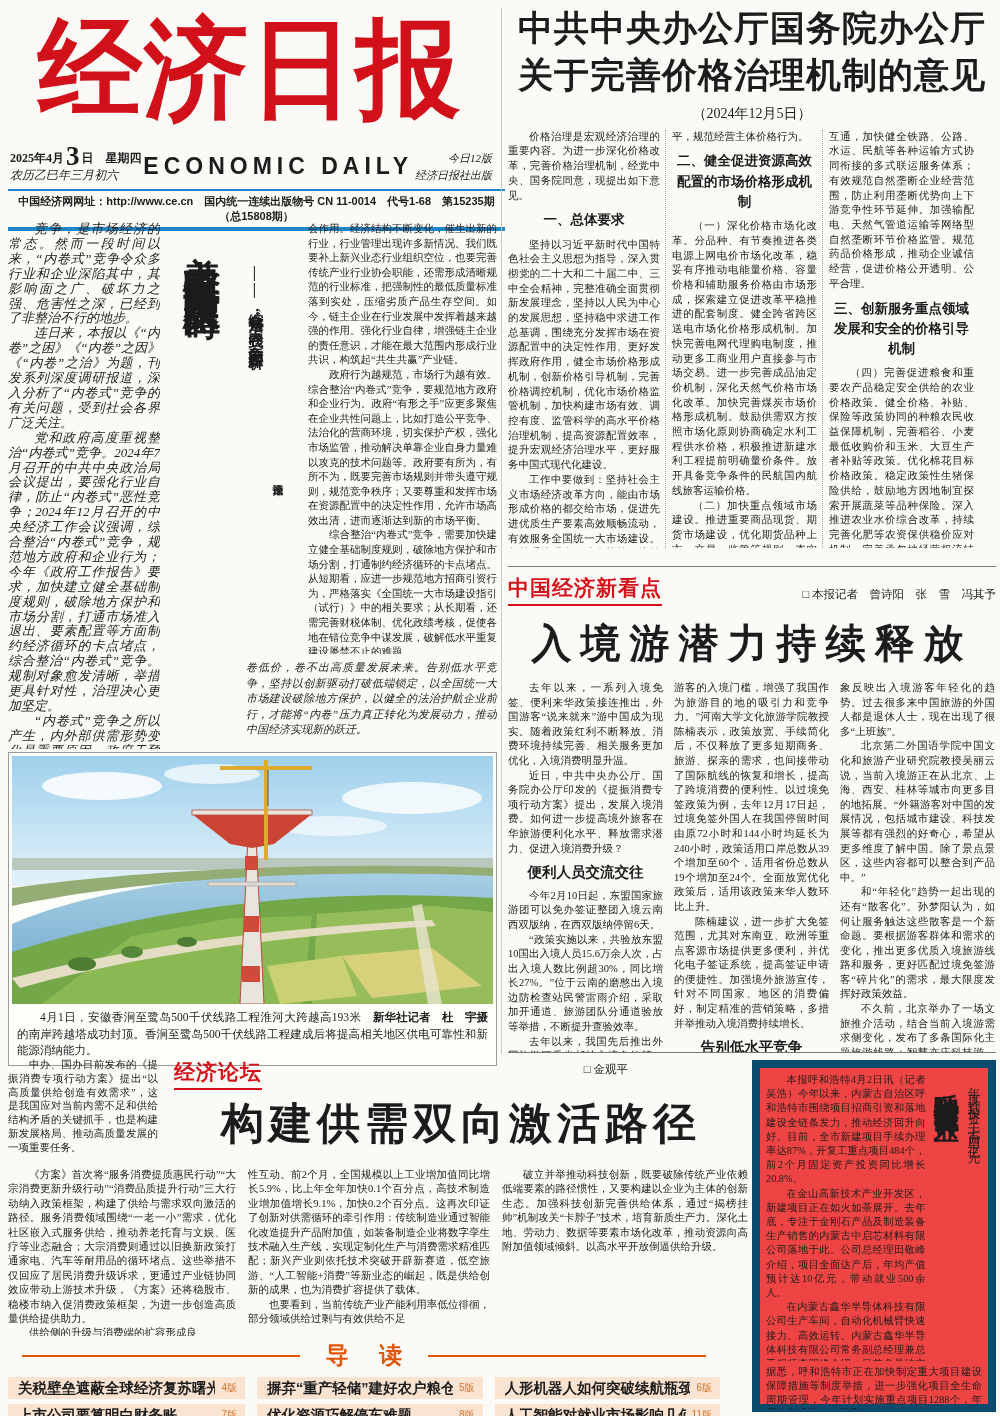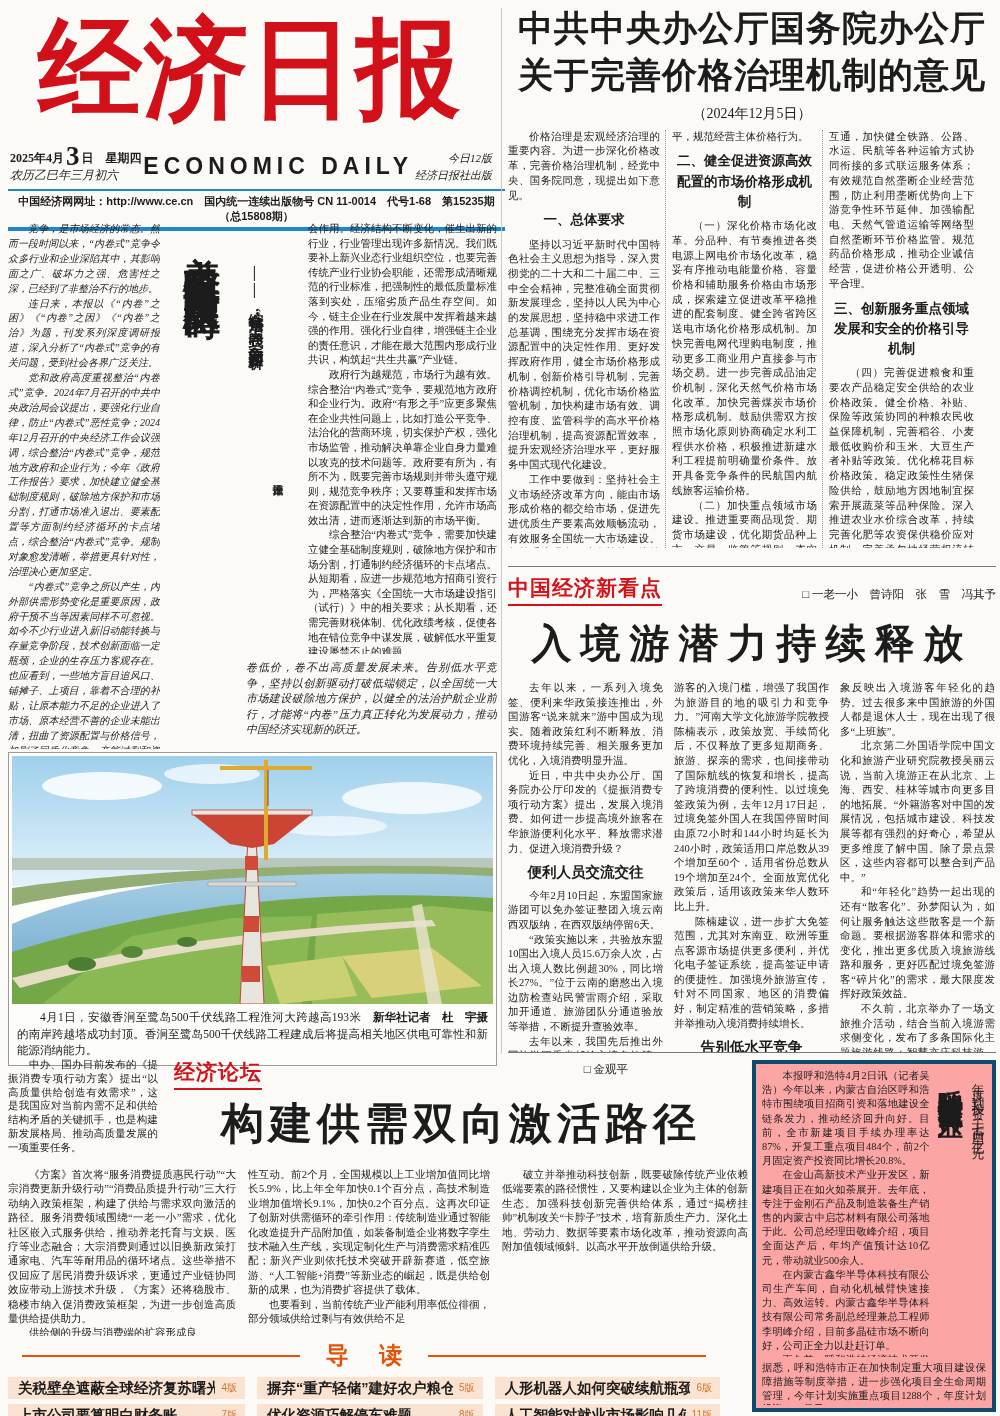--- a/index.html
+++ b/index.html
@@ -41,21 +41,21 @@
   .ta-dateline { text-align:center; font-size:14px; margin:5px 0 7px; }
   .ta-cols { display:flex; height:418px; overflow:hidden; }
   .ta-col { width:152px; flex:0 0 152px; font-size:10.5px; line-height:14.7px; text-align:justify; }
   .ta-col + .ta-col { border-left:1px dotted #9a9a9a; margin-left:5px; padding-left:6px; }
   .ta-col h4 { font-size:13.5px; margin:7px 2px; line-height:1.5; }
   #hr1 { position:absolute; left:508px; top:566px; width:488px; border-top:1px solid #777; }
   #vdiv1 { position:absolute; left:501px; top:8px; height:1046px; border-left:1px solid #c9c9c9; }
 
   
   #left-article { position:absolute; left:8px; top:222px; width:489px; height:527px; overflow:hidden; display:flex; }
-  .la-col1 { flex:0 0 152px; font-size:10px; line-height:14.9px; text-align:justify; font-style:italic; overflow:hidden; }
+  .la-col1 { flex:0 0 152px; font-size:13px; line-height:14.9px; text-align:justify; font-style:italic; overflow:hidden; }
   .la-head { flex:0 0 82px; display:flex; justify-content:center; padding-top:4px; }
   .la-headline {
     writing-mode:vertical-rl; font-size:37px; font-weight:900; letter-spacing:5px; line-height:1.1;
     font-family:"Liberation Sans","DejaVu Sans",sans-serif;
   }
   .la-rightwrap { flex:1; display:flex; flex-direction:column; padding-left:4px; }
   .la-row { display:flex; height:432px; overflow:hidden; }
   .la-subcol { flex:0 0 62px; display:flex; padding-top:44px; }
   .la-sub { writing-mode:vertical-rl; font-size:15px; font-weight:bold; letter-spacing:2px; }
   .la-author { writing-mode:vertical-rl; font-size:11px; margin-left:5px; margin-top:210px; }
@@ -118,21 +118,21 @@
     background:#fbe3d1; display:flex; justify-content:space-between; align-items:center;
     padding:2px 8px 2px 10px; height:22px;
     font-family:"Liberation Sans","DejaVu Sans",sans-serif;
   }
   .dd-item-title { font-size:14.5px; font-weight:bold; white-space:nowrap; overflow:hidden; }
   .dd-page { color:#d4732e; font-size:10px; flex:0 0 auto; padding-left:6px; }
 
   
   #redbox {
     position:absolute; left:752px; top:1060px; width:244px; height:352px;
-    border:4px solid #0c4a6e; background:#fca5a5; padding:5px 6px;
+    border:8px solid #0c4a6e; background:#ef4444; padding:5px 6px;
   }
   .rb-main { display:flex; height:288px; overflow:hidden; }
   .rb-text { flex:1; font-size:10.3px; line-height:14.2px; text-align:justify; overflow:hidden; }
   .rb-headline { writing-mode:vertical-rl; font-size:25px; font-weight:900; line-height:1.1; letter-spacing:2px; margin-left:7px; }
   .rb-subhead { writing-mode:vertical-rl; font-size:12.5px; letter-spacing:5px; margin-left:5px; padding-top:4px; }
   .rb-closing { margin-top:4px; font-size:10.3px; line-height:13.8px; text-align:justify; height:44px; overflow:hidden; }
 </style>
 </head>
 <body>
 
@@ -251,21 +251,21 @@
         <rect x="208" y="10" width="92" height="4" fill="#e0aa2e"></rect>
         <line x1="256" y1="14" x2="256" y2="50" stroke="#555" stroke-width="1"></line>
       </g>
     </svg>
     <p class="caption"><span class="credit">新华社记者　杜　宇摄</span><span>4月1日，安徽香涧至鹭岛500千伏线路工程淮河大跨越高193米的南岸跨越塔成功封顶。香涧至鹭岛500千伏线路工程建成后将提高相关地区供电可靠性和新能源消纳能力。</span></p>
   </div>
 
   <div id="midsection">
     <div class="ms-top">
       <div class="ms-label">中国经济新看点</div>
-      <div class="ms-byline">□ 一老一小　曾诗阳　张　雪　冯其予</div>
+      <div class="ms-byline">□ 本报记者　曾诗阳　张　雪　冯其予</div>
     </div>
     <div class="ms-headline">入境游潜力持续释放</div>
     <div class="ms-cols">
       <div class="ms-col">
           <p>去年以来，一系列入境免签、便利来华政策接连推出，外国游客“说来就来”游中国成为现实。随着政策红利不断释放、消费环境持续完善、相关服务更加优化，入境消费明显升温。</p>
           <p>近日，中共中央办公厅、国务院办公厅印发的《提振消费专项行动方案》提出，发展入境消费。如何进一步提高境外旅客在华旅游便利化水平、释放需求潜力、促进入境消费升级？</p>
           <h4>便利人员交流交往</h4>
           <p>今年2月10日起，东盟国家旅游团可以免办签证整团入境云南西双版纳，在西双版纳停留6天。</p>
           <p>“政策实施以来，共验放东盟10国出入境人员15.6万余人次，占出入境人数比例超30%，同比增长27%。”位于云南的磨憨出入境边防检查站民警雷雨介绍，采取加开通道、旅游团队分通道验放等举措，不断提升查验效率。</p>
           <p>去年以来，我国先后推出外国旅游团乘坐邮轮入境免签等10余项便利外国人来华政策，持续优化过境免签、区域性入境免签、口岸签证政策。去年，我国免签入境外国人2011.5万人次，同比上升112.3%，有力带动了住宿、零售、交通、餐饮等消费增长。</p>

